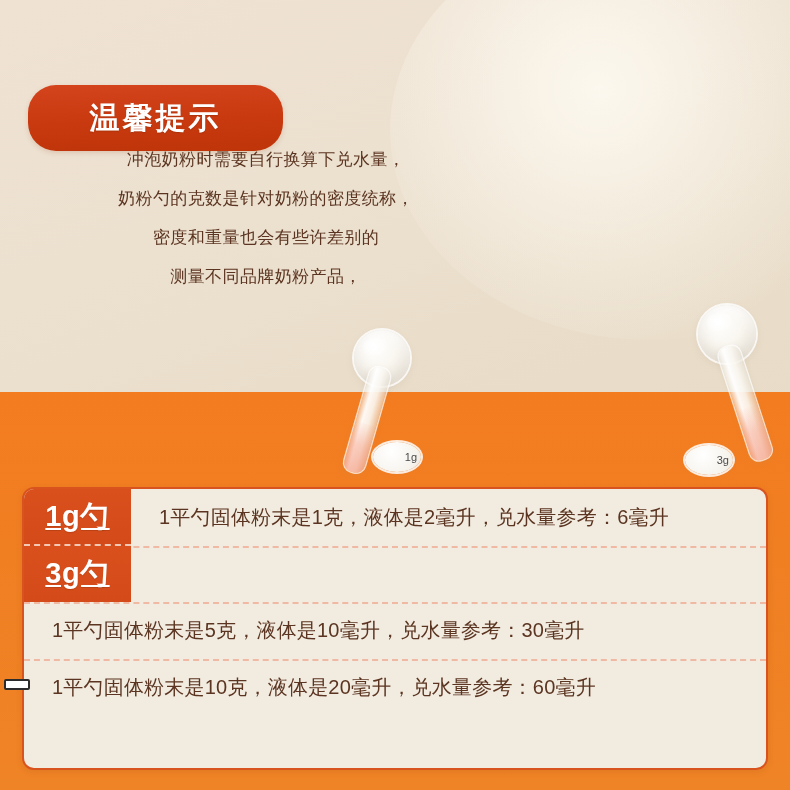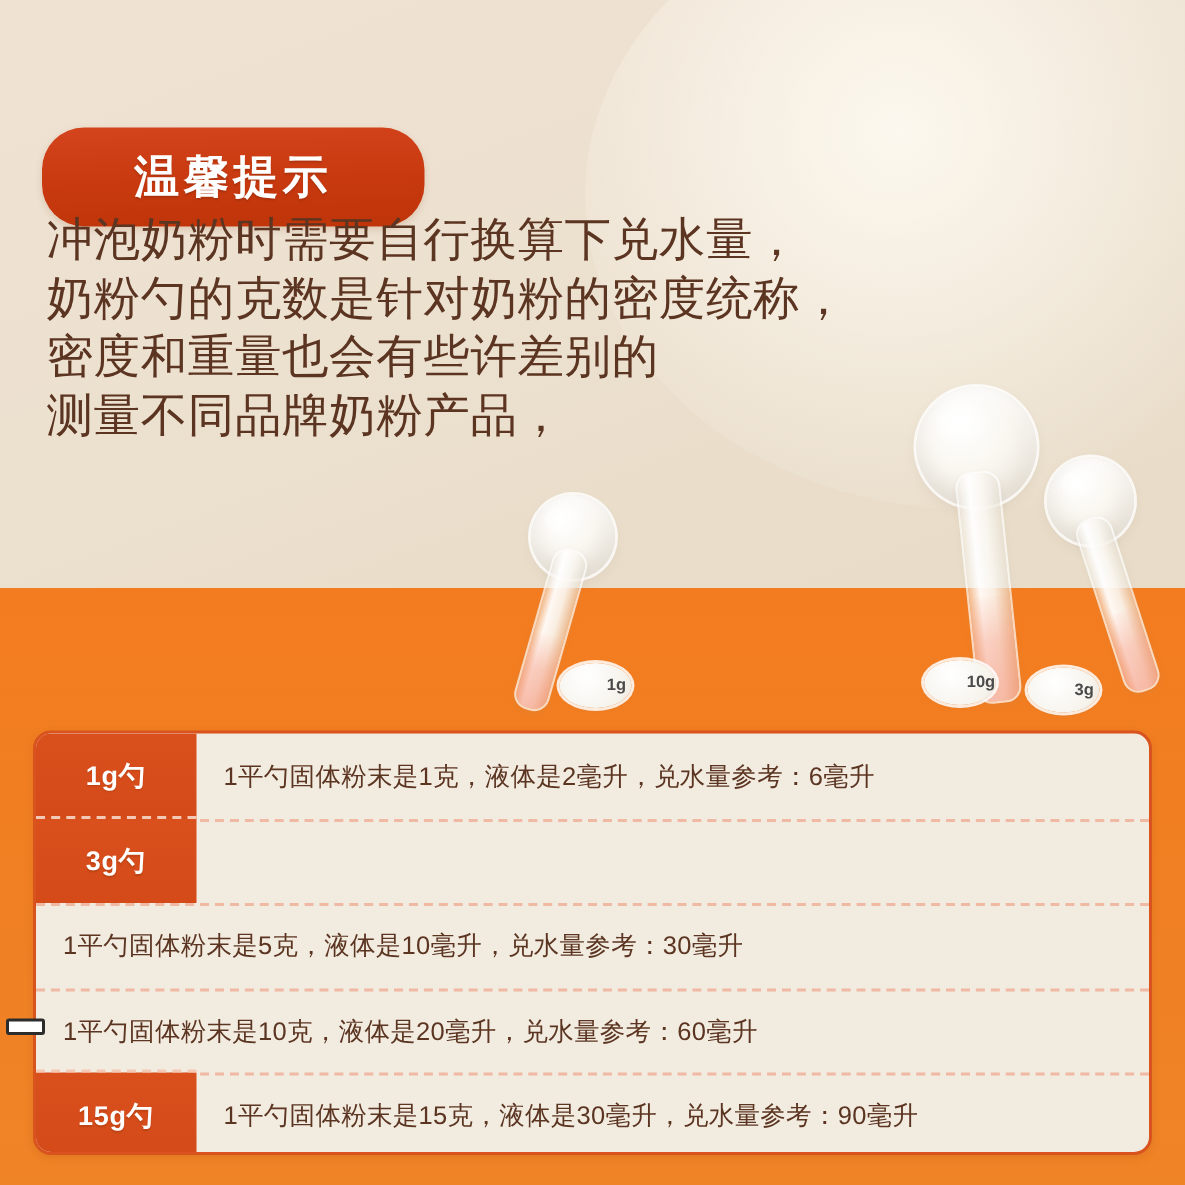--- a/index.html
+++ b/index.html
@@ -42,24 +42,25 @@
     text-shadow: 0 1px 1px rgba(120,40,10,0.35);
   }
 
   
   .para {
     position: absolute; left: 31px; top: 140px;
     width: 470px;
   }
   .para-line {
     color: #5b3521;
-    font-size: 31px;
+    font-size: 17px;
     line-height: 39px;
     letter-spacing: 0.4px;
     white-space: nowrap;
+    text-align: center;
   }
 
   
   .orange-panel {
     position: absolute; left: 0; top: 392px; width: 790px; height: 398px;
     background: linear-gradient(180deg, #f47c20 0%, #f07f22 40%, #ef8426 100%);
   }
 
   
   .spoons { position: absolute; left: 0; top: 0; width: 790px; height: 500px; }
@@ -96,21 +97,21 @@
     position: absolute; left: 0; right: 0; bottom: 0; height: 46%;
     border-radius: 0 0 9px 9px;
     background: linear-gradient(180deg, rgba(248,170,150,0.05) 0%, rgba(245,150,125,0.42) 45%, rgba(243,140,112,0.55) 100%);
   }
   .gram-badge {
     position: absolute; left: 50%; transform: translateX(-50%);
     width: 48px; height: 30px; border-radius: 50%;
     background: radial-gradient(circle at 38% 32%, #ffffff 0%, #f6f3ec 70%, #e8e2d6 100%);
     box-shadow: 0 0 0 2px rgba(255,255,255,0.85), 0 1px 3px rgba(140,110,90,0.25);
     display: flex; align-items: center; justify-content: center;
-    color: #4b4b4b; font-size: 11px; font-weight: bold; padding-left: 28px;
+    color: #4b4b4b; font-size: 11px; font-weight: normal; padding-left: 28px;
   }
 
   
   .table-wrap {
     position: absolute; left: 22px; top: 487px;
     width: 746px; height: 283px;
     border: 2px solid #d9531f;
     border-radius: 12px;
     background: #f2ebe0;
     overflow: hidden;
@@ -124,31 +125,33 @@
   .row + .row .cell-label::before {
     content: ""; position: absolute; left: 0; right: 0; top: -2px; height: 0;
     border-top: 2px dashed #f3c9b6;
     z-index: 2;
   }
   .cell-label {
     position: relative;
     width: 107px; flex: 0 0 107px;
     background: linear-gradient(180deg, #d9501d 0%, #d44a19 100%);
     display: flex; align-items: center; justify-content: center;
-    color: #ffffff; font-size: 18px; font-weight: bold;
+    color: #ffffff; font-size: 29px; font-weight: bold;
     letter-spacing: 0.5px;
     text-shadow: 0 1px 1px rgba(130,45,10,0.3);
+    text-decoration: underline;
   }
   .cell-desc {
     flex: 1 1 auto;
     display: flex; align-items: center;
     padding-left: 18px;
-    color: #5b3521; font-size: 17px;
+    color: #5b3521; font-size: 20px;
     letter-spacing: 0.2px;
     white-space: nowrap;
+    margin-left: 10px;
   }
 
   
   .notch {
     position: absolute; left: 4px; top: 679px;
     width: 26px; height: 11px;
     background: #ffffff;
     border: 2px solid #2c2c2c;
     border-radius: 2px;
     z-index: 6;
@@ -172,29 +175,20 @@
       <div class="handle" style="width:21px;height:108px;top:38px;transform:translateX(-50%) rotate(16deg);transform-origin:top center;">
         <div class="tint"></div>
       </div>
       <div class="gram-badge" style="top:112px;left:72%;">
         <span>1g</span>
       </div>
     </div>
 
 
 
-    <div class="spoon" style="left:605px; top:258px; width:92px; height:212px;">
-      <div class="bowl" style="width:80px;height:80px;"></div>
-      <div class="handle" style="width:27px;height:152px;top:58px;transform:translateX(-50%) rotate(-6deg);transform-origin:top center;">
-        <div class="tint"></div>
-      </div>
-      <div class="gram-badge" style="top:182px;left:38%;">
-        <span>10g</span>
-      </div>
-    </div>
 
     <div class="spoon" style="left:692px; top:305px; width:70px; height:165px;">
       <div class="bowl" style="width:58px;height:58px;"></div>
       <div class="handle" style="width:22px;height:118px;top:42px;transform:translateX(-50%) rotate(-18deg);transform-origin:top center;">
         <div class="tint"></div>
       </div>
       <div class="gram-badge" style="top:140px;left:24%;">
         <span>3g</span>
       </div>
     </div>
@@ -218,21 +212,17 @@
     </div>
     <div class="row">
       <div class="cell-label">3g勺</div>
     </div>
     <div class="row">
       <div class="cell-desc">1平勺固体粉末是5克，液体是10毫升，兑水量参考：30毫升</div>
     </div>
     <div class="row">
       <div class="cell-desc">1平勺固体粉末是10克，液体是20毫升，兑水量参考：60毫升</div>
     </div>
-    <div class="row">
-      <div class="cell-label">15g勺</div>
-      <div class="cell-desc">1平勺固体粉末是15克，液体是30毫升，兑水量参考：90毫升</div>
-    </div>
   </div>
 
   <div class="notch"></div>
 
 </div>
 
 </body></html>

